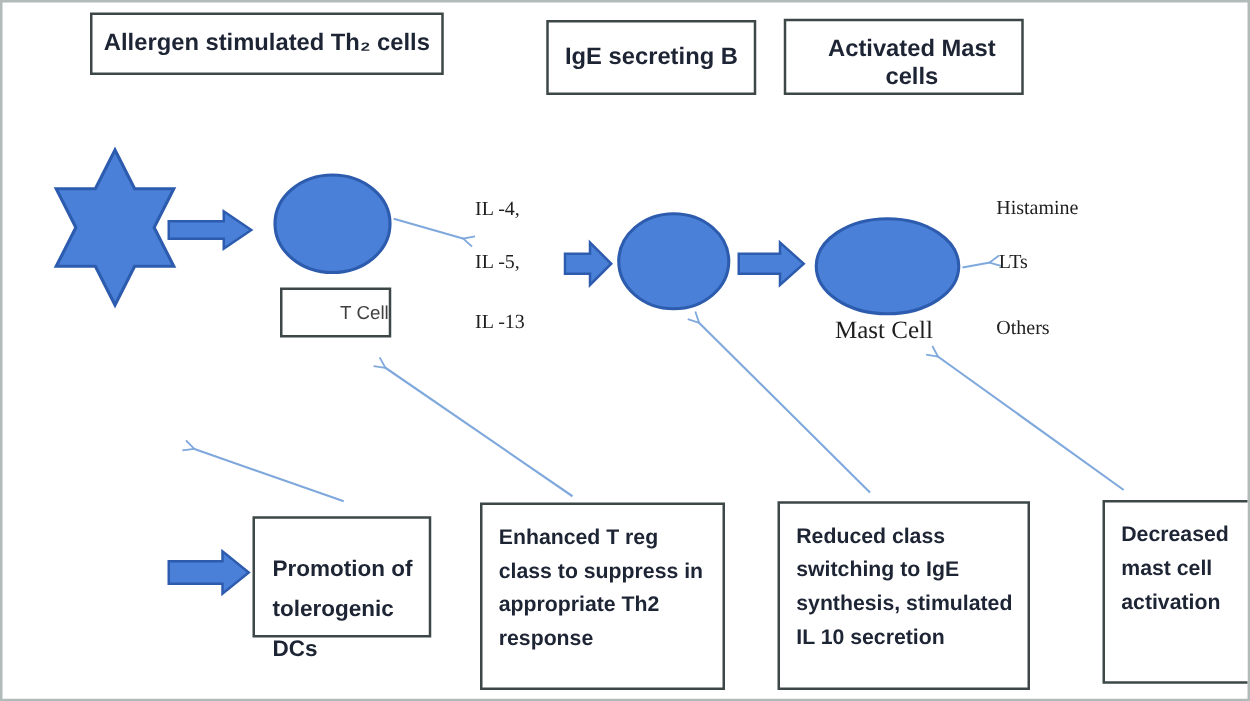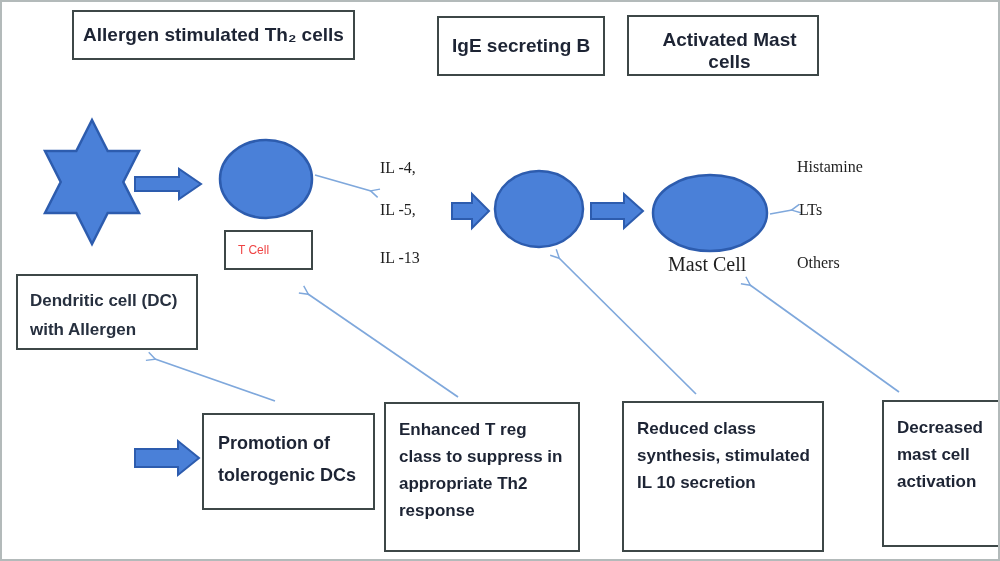--- a/index.html
+++ b/index.html
@@ -21,24 +21,24 @@
   .thinline{stroke:var(--thin-arrow);fill:none;stroke-width:1.7;}
   .ahp{stroke:var(--thin-arrow);fill:none;stroke-width:1.7;}
   .bx{
     position:absolute;background:#fff;border:2px solid var(--box-border);
     color:var(--text-dark);box-sizing:border-box;
   }
   .hdr{font-weight:bold;font-size:19px;text-align:center;}
   #b-allergen{left:70px;top:8px;width:283px;height:50px;display:flex;align-items:center;justify-content:center;}
   #b-ige{left:435px;top:14px;width:168px;height:60px;display:flex;align-items:center;padding-left:13px;}
   #b-mastcells{left:625px;top:13px;width:192px;height:61px;padding:12px 0 0 13px;}
-  #b-tcell{left:222px;top:228px;width:89px;height:40px;font-size:12px;font-weight:400;display:flex;align-items:center;padding-left:12px;color:#ef4444;}
+  #b-tcell{left:222px;top:228px;width:89px;height:40px;font-size:15px;font-weight:400;display:flex;align-items:center;padding-left:12px;color:#404040;justify-content:flex-end;}
   #b-dendritic{left:14px;top:272px;width:182px;height:76px;font-size:17px;font-weight:600;line-height:29px;padding:10px 0 0 12px;color:#27303f;}
   #b-actions{left:9px;top:415px;width:116px;height:100px;font-size:18px;font-weight:bold;line-height:32px;padding:14px 0 0 12px;}
-  #b-promotion{left:200px;top:411px;width:173px;height:97px;font-size:18px;font-weight:bold;line-height:32px;padding:12px 0 0 14px;}
+  #b-promotion{left:200px;top:411px;width:143px;height:97px;font-size:18px;font-weight:bold;line-height:32px;padding:24px 0 0 14px;}
   #b-treg{left:382px;top:400px;width:196px;height:150px;}
   #b-reduced{left:620px;top:399px;width:202px;height:151px;}
   #b-decreased{left:880px;top:398px;width:159px;height:147px;}
   .para{font-size:17px;font-weight:bold;line-height:27px;padding:12px 0 0 13px;}
   .serif{
     position:absolute;font-family:"Liberation Serif",serif;
     color:var(--serif-text);font-size:16px;white-space:nowrap;
   }
   #t-il4{left:378px;top:157px;}
   #t-il5{left:378px;top:199px;}
@@ -95,40 +95,37 @@
   <div class="serif" id="t-mastcell">Mast Cell</div>
 
   <div class="serif" id="t-il4">IL -4,</div>
   <div class="serif" id="t-il5">IL -5,</div>
   <div class="serif" id="t-il13">IL -13</div>
 
   <div class="serif" id="t-hist">Histamine</div>
   <div class="serif" id="t-lts">LTs</div>
   <div class="serif" id="t-others">Others</div>
 
-  <div class="bx" id="b-dendritic">
-    <div>Dendritic cell (DC)</div>
-    <div>with Allergen</div>
-  </div>
 
 
   <div class="bx" id="b-promotion">
     <div>Promotion of</div>
     <div>tolerogenic DCs</div>
   </div>
 
   <div class="bx para" id="b-treg">
     <div>Enhanced T reg</div>
     <div>class to suppress in</div>
     <div>appropriate Th2</div>
     <div>response</div>
   </div>
 
   <div class="bx para" id="b-reduced">
     <div>Reduced class</div>
+    <div>switching to IgE</div>
     <div>synthesis, stimulated</div>
     <div>IL 10 secretion</div>
   </div>
 
   <div class="bx para" id="b-decreased">
     <div>Decreased</div>
     <div>mast cell</div>
     <div>activation</div>
   </div>
 

